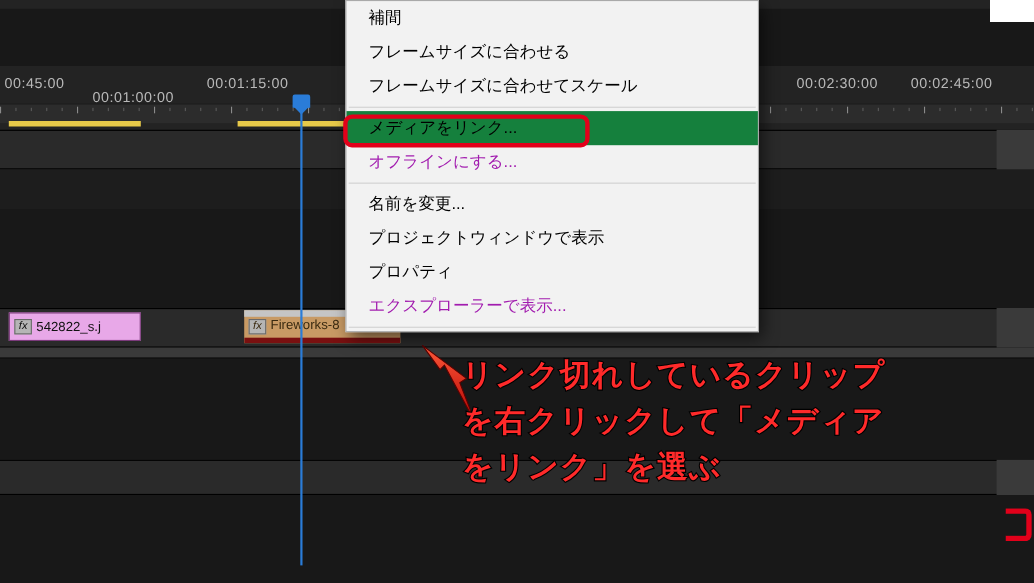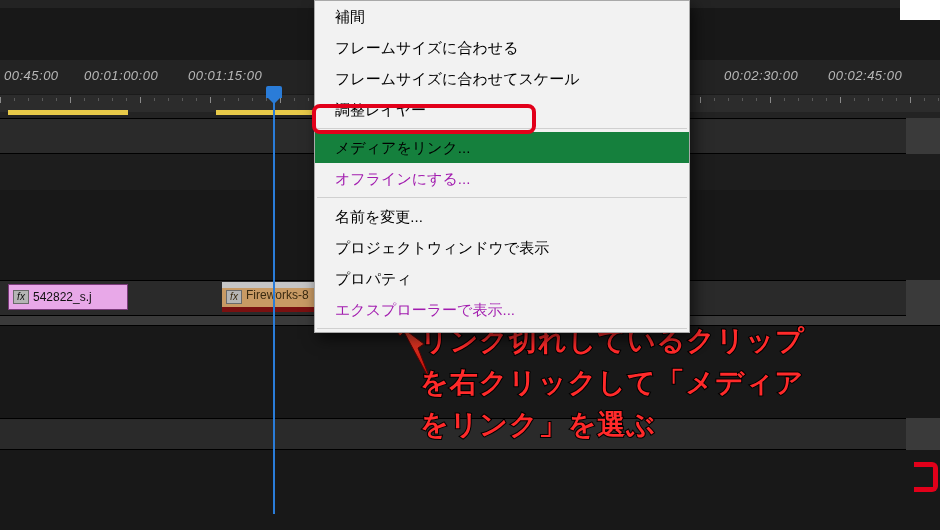--- a/index.html
+++ b/index.html
@@ -14,21 +14,20 @@
 
   
   .timebar {
     position: absolute; left: 0; top: 60px; width: 940px; height: 58px;
     background: #232323;
   }
   .timecodes {
     position: absolute; left:0; top:8px; width:940px; height:20px;
     color: #b8b8b8; font-size: 13px; letter-spacing: .5px;
     font-family: "Courier New", monospace;
-    font-style: italic;
   }
   .tc { position:absolute; top:0; }
   .ruler {
     position:absolute; left:0; top:34px; width:940px; height:18px;
     background: #2c2c2c;
     border-top:1px solid #1b1b1b;
   }
   .ruler .tick { position:absolute; top:2px; width:1px; height:6px; background:#8a8a8a; }
   .ruler .minor { height:3px; top:3px; background:#5a5a5a; }
   .yellowbar { position:absolute; top:50px; height:5px; background:#e7c949; }
@@ -127,21 +126,21 @@
 </style>
 </head>
 <body>
 
 <div class="topstrip"></div>
 <div class="whitenotch"></div>
 
 <div class="timebar">
   <div class="timecodes" id="timecodes">
       <span class="tc" style="left: 4px;">00:45:00</span>
-      <span class="tc" style="left: 84px;">00:01:00:00</span>
+      <span class="tc" style="left: 84px; margin-top: 13px;">00:01:00:00</span>
       <span class="tc" style="left: 188px; text-align: right;">00:01:15:00</span>
       <span class="tc" style="left: 724px;">00:02:30:00</span>
       <span class="tc" style="left: 828px;">00:02:45:00</span>
     </div>
   <div class="ruler" id="ruler">
       <div class="tick" style="left: 0px;"></div>
       <div class="tick minor" style="left: 14px;"></div>
       <div class="tick minor" style="left: 28px;"></div>
       <div class="tick minor" style="left: 42px;"></div>
       <div class="tick minor" style="left: 56px;"></div>
@@ -235,21 +234,20 @@
   <span class="fx">fx</span>
   <span>Fireworks-8</span>
   <span class="sel"></span>
   <span class="redline"></span>
 </div>
 
 <div class="ctxmenu" id="ctxmenu">
     <div class="item">補間</div>
     <div class="item">フレームサイズに合わせる</div>
     <div class="item">フレームサイズに合わせてスケール</div>
-    <div class="item">調整レイヤー</div>
     <div class="sep"></div>
     <div class="item hot">メディアをリンク...</div>
     <div class="item disabled">オフラインにする...</div>
     <div class="sep"></div>
     <div class="item">名前を変更...</div>
     <div class="item">プロジェクトウィンドウで表示</div>
     <div class="item">プロパティ</div>
     <div class="item disabled">エクスプローラーで表示...</div>
     <div class="sep"></div>
   </div>

